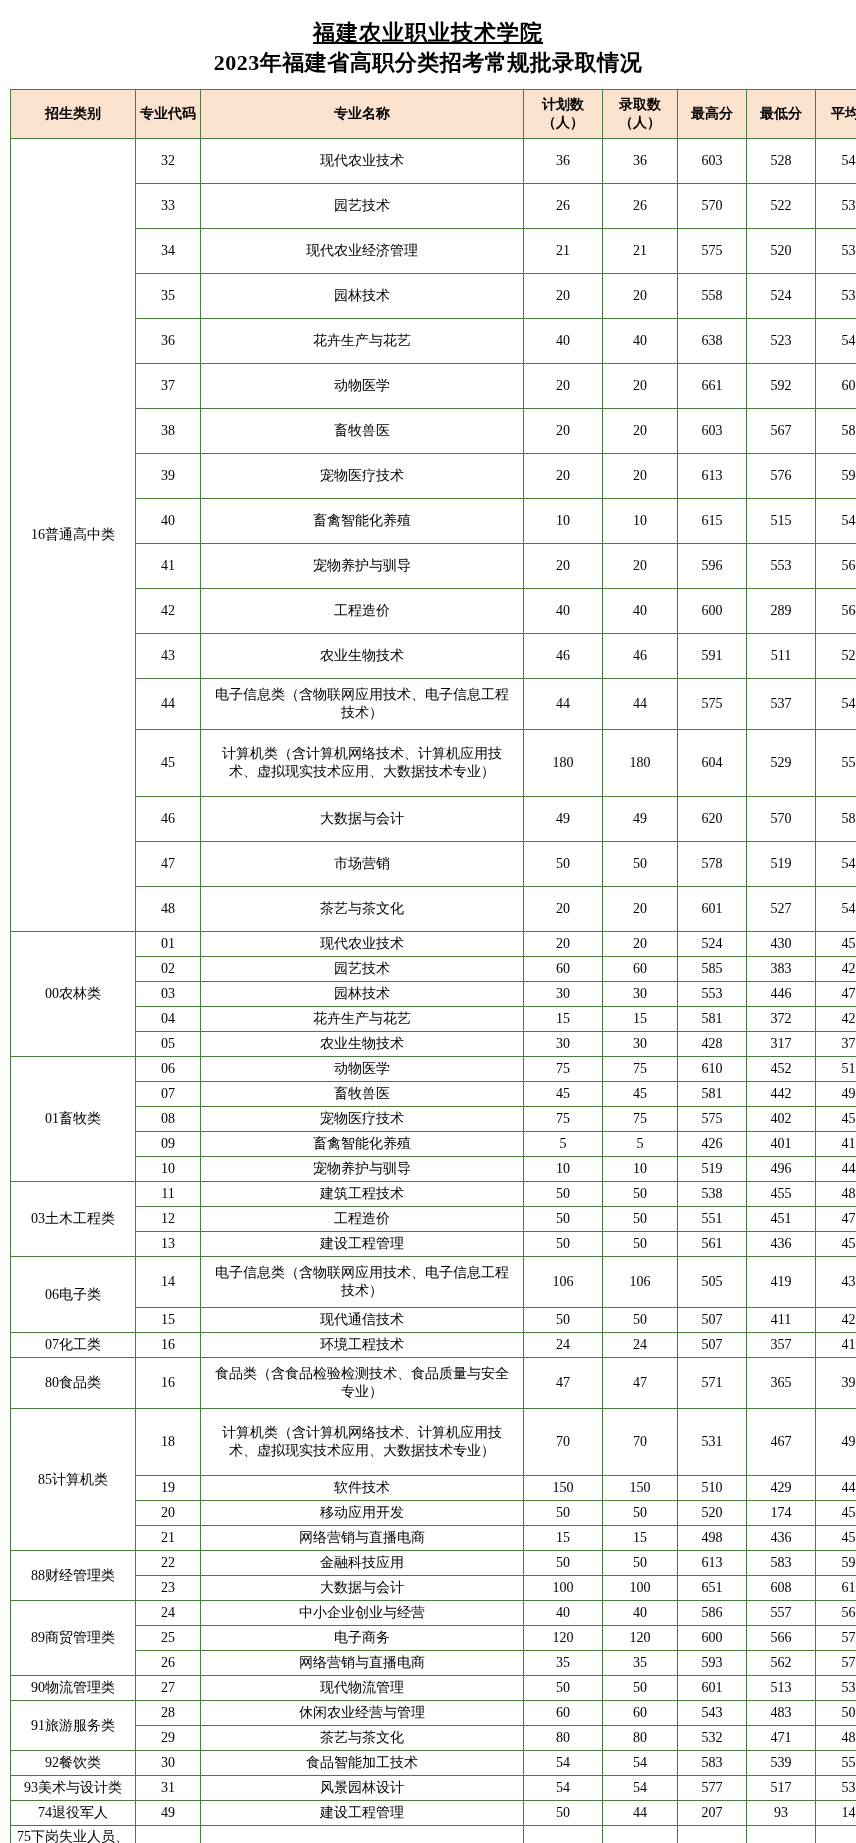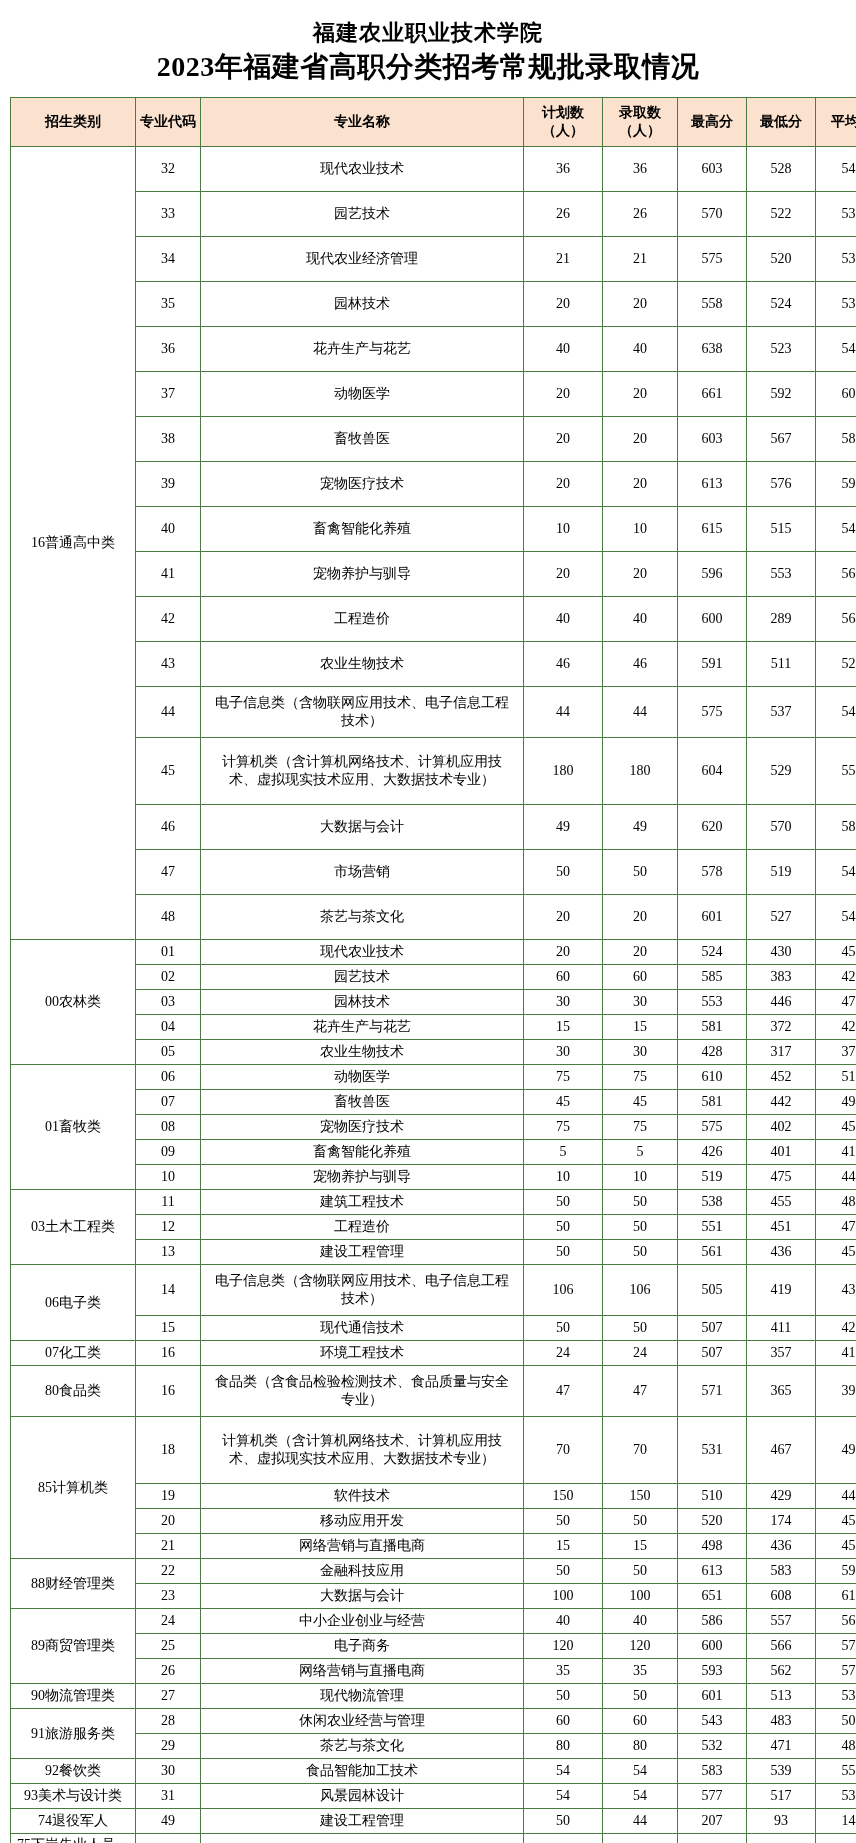--- a/index.html
+++ b/index.html
@@ -19,23 +19,24 @@
   }
   .title-block {
     text-align: center;
     margin-bottom: 12px;
   }
   .title-line1 {
     font-size: 22px;
     font-weight: bold;
     letter-spacing: 1px;
     line-height: 1.35;
+    text-decoration: underline;
   }
   .title-line2 {
-    font-size: 28px;
+    font-size: 22px;
     font-weight: bold;
     letter-spacing: 0.5px;
     line-height: 1.35;
   }
   table.main {
     border-collapse: collapse;
     width: 836px;
     margin: 0 auto;
     table-layout: fixed;
   }
@@ -394,21 +395,21 @@
           <td>410</td>
         </tr>
         <tr class="short">
           <td>10</td>
           <td class="name">
             <span class="wrap-name">宠物养护与驯导</span>
           </td>
           <td>10</td>
           <td>10</td>
           <td>519</td>
-          <td>475</td>
+          <td>496</td>
           <td>443</td>
         </tr>
         <tr class="short">
           <td class="cat" rowspan="3">03土木工程类</td>
           <td>11</td>
           <td class="name">
             <span class="wrap-name">建筑工程技术</span>
           </td>
           <td>50</td>
           <td>50</td>

